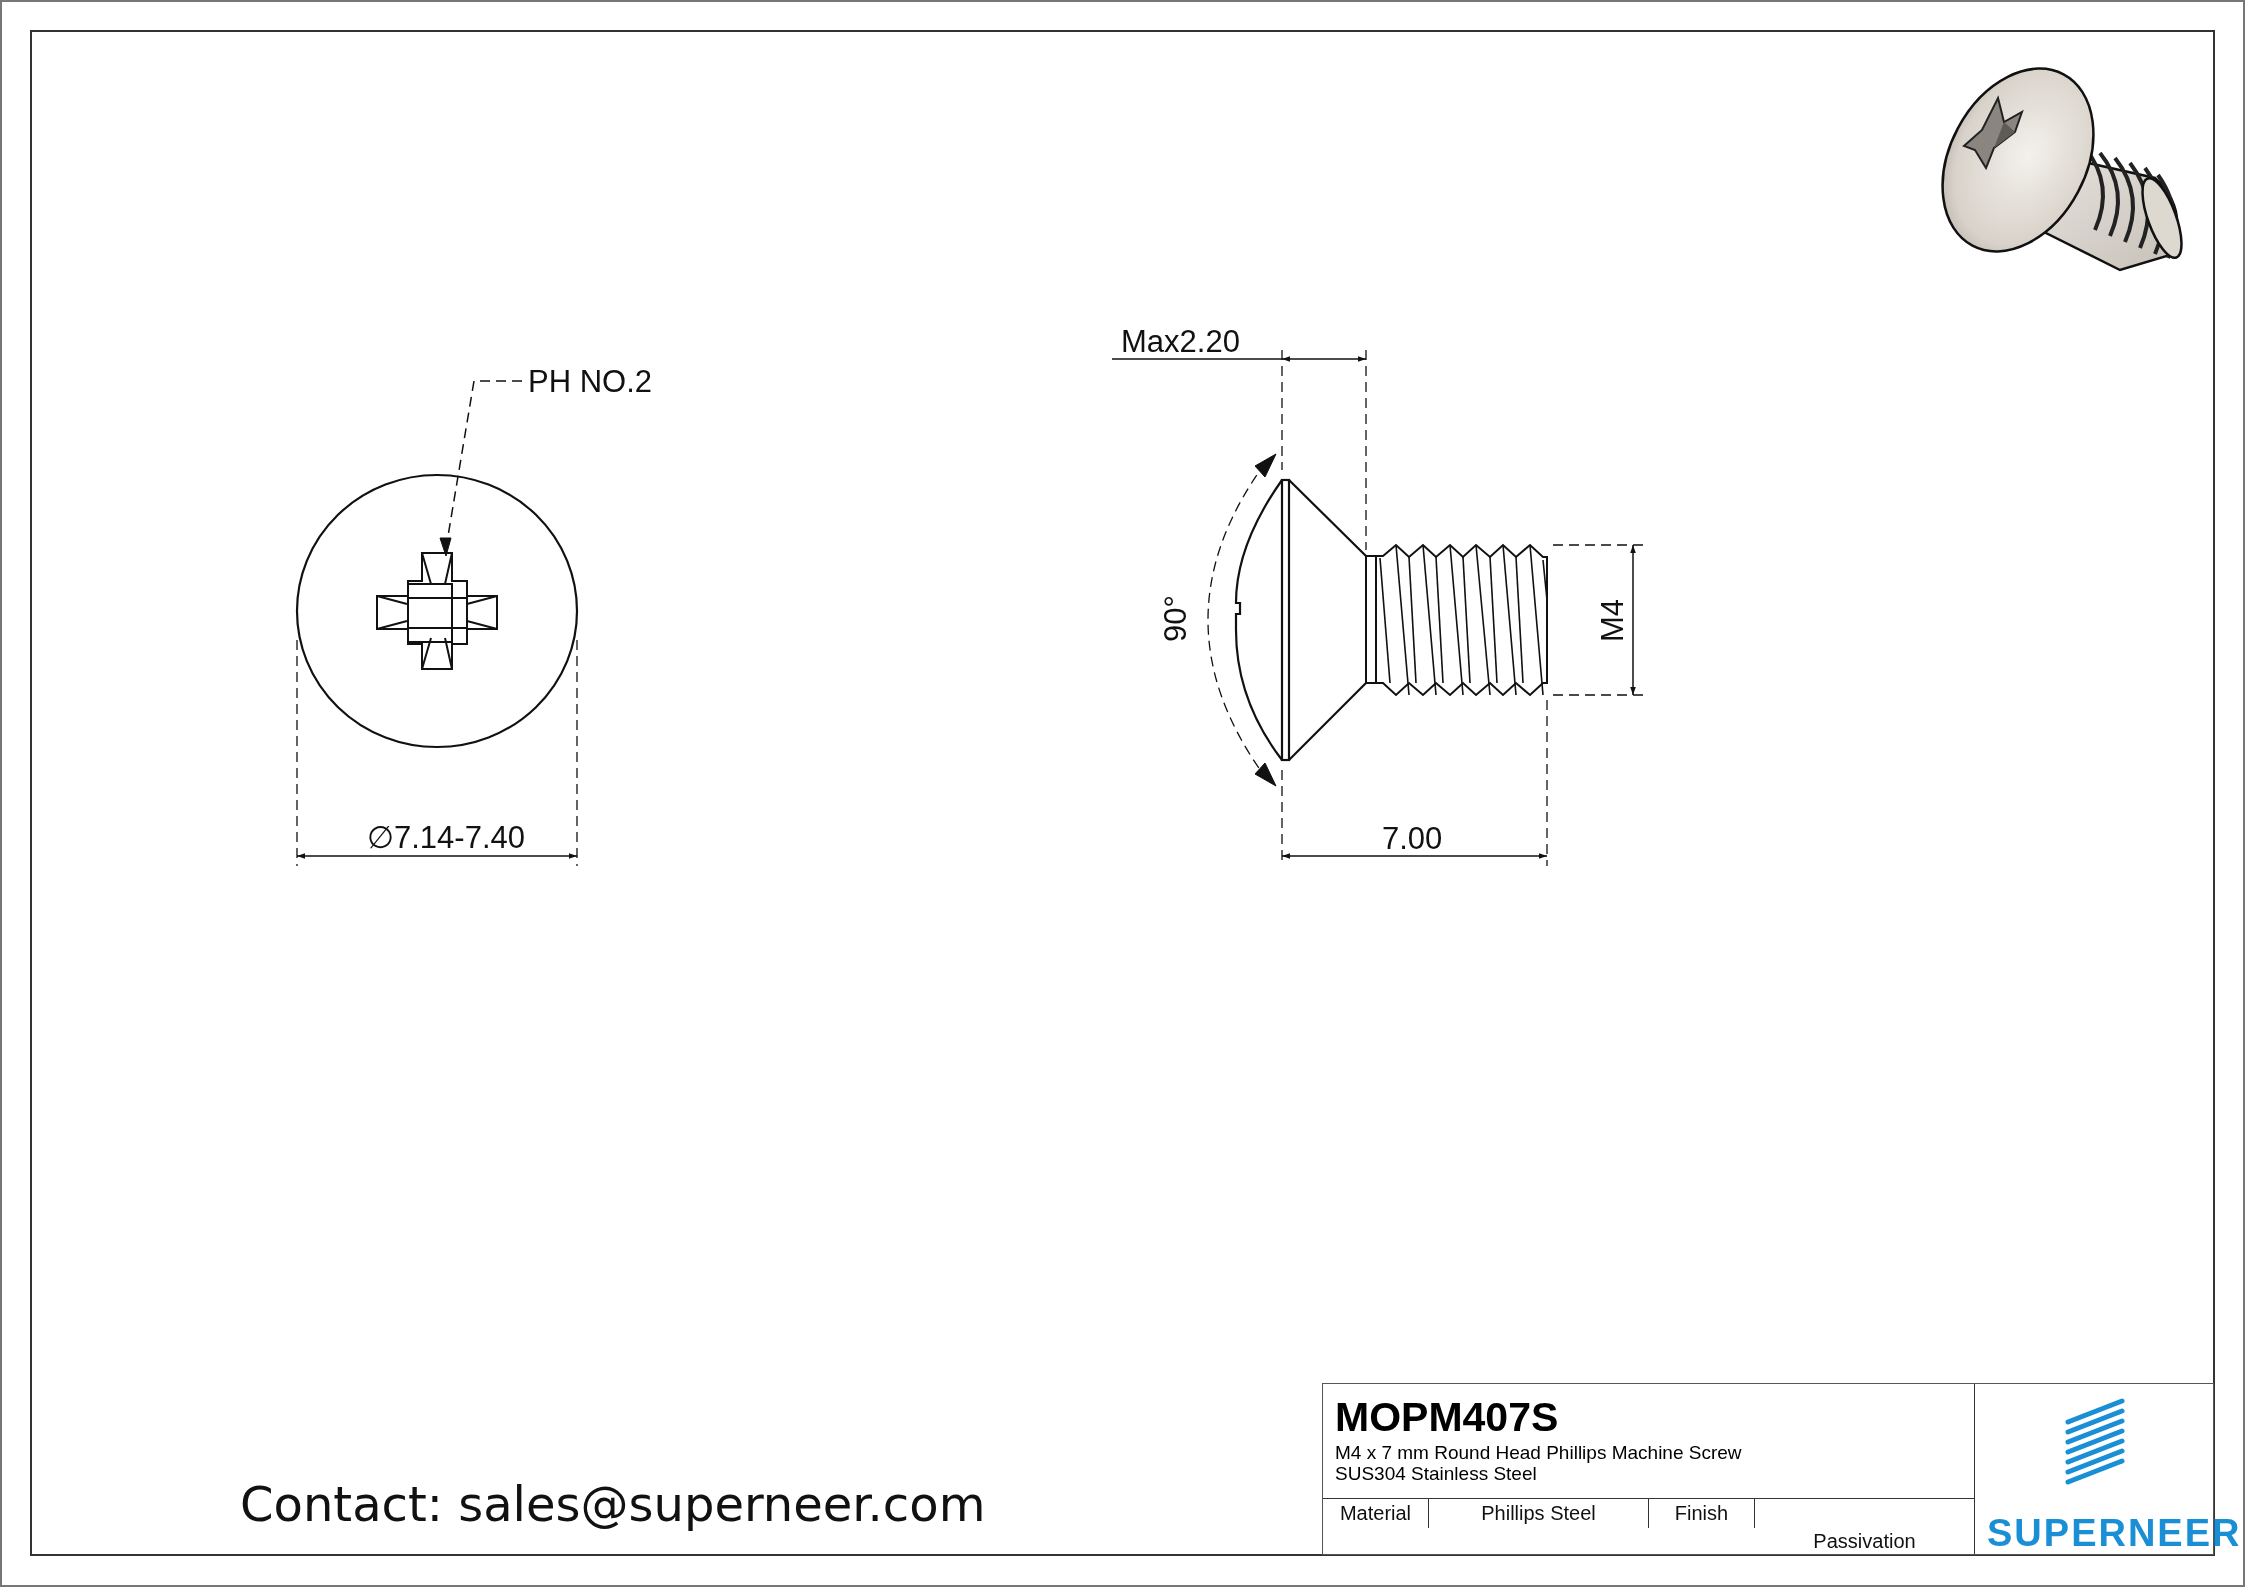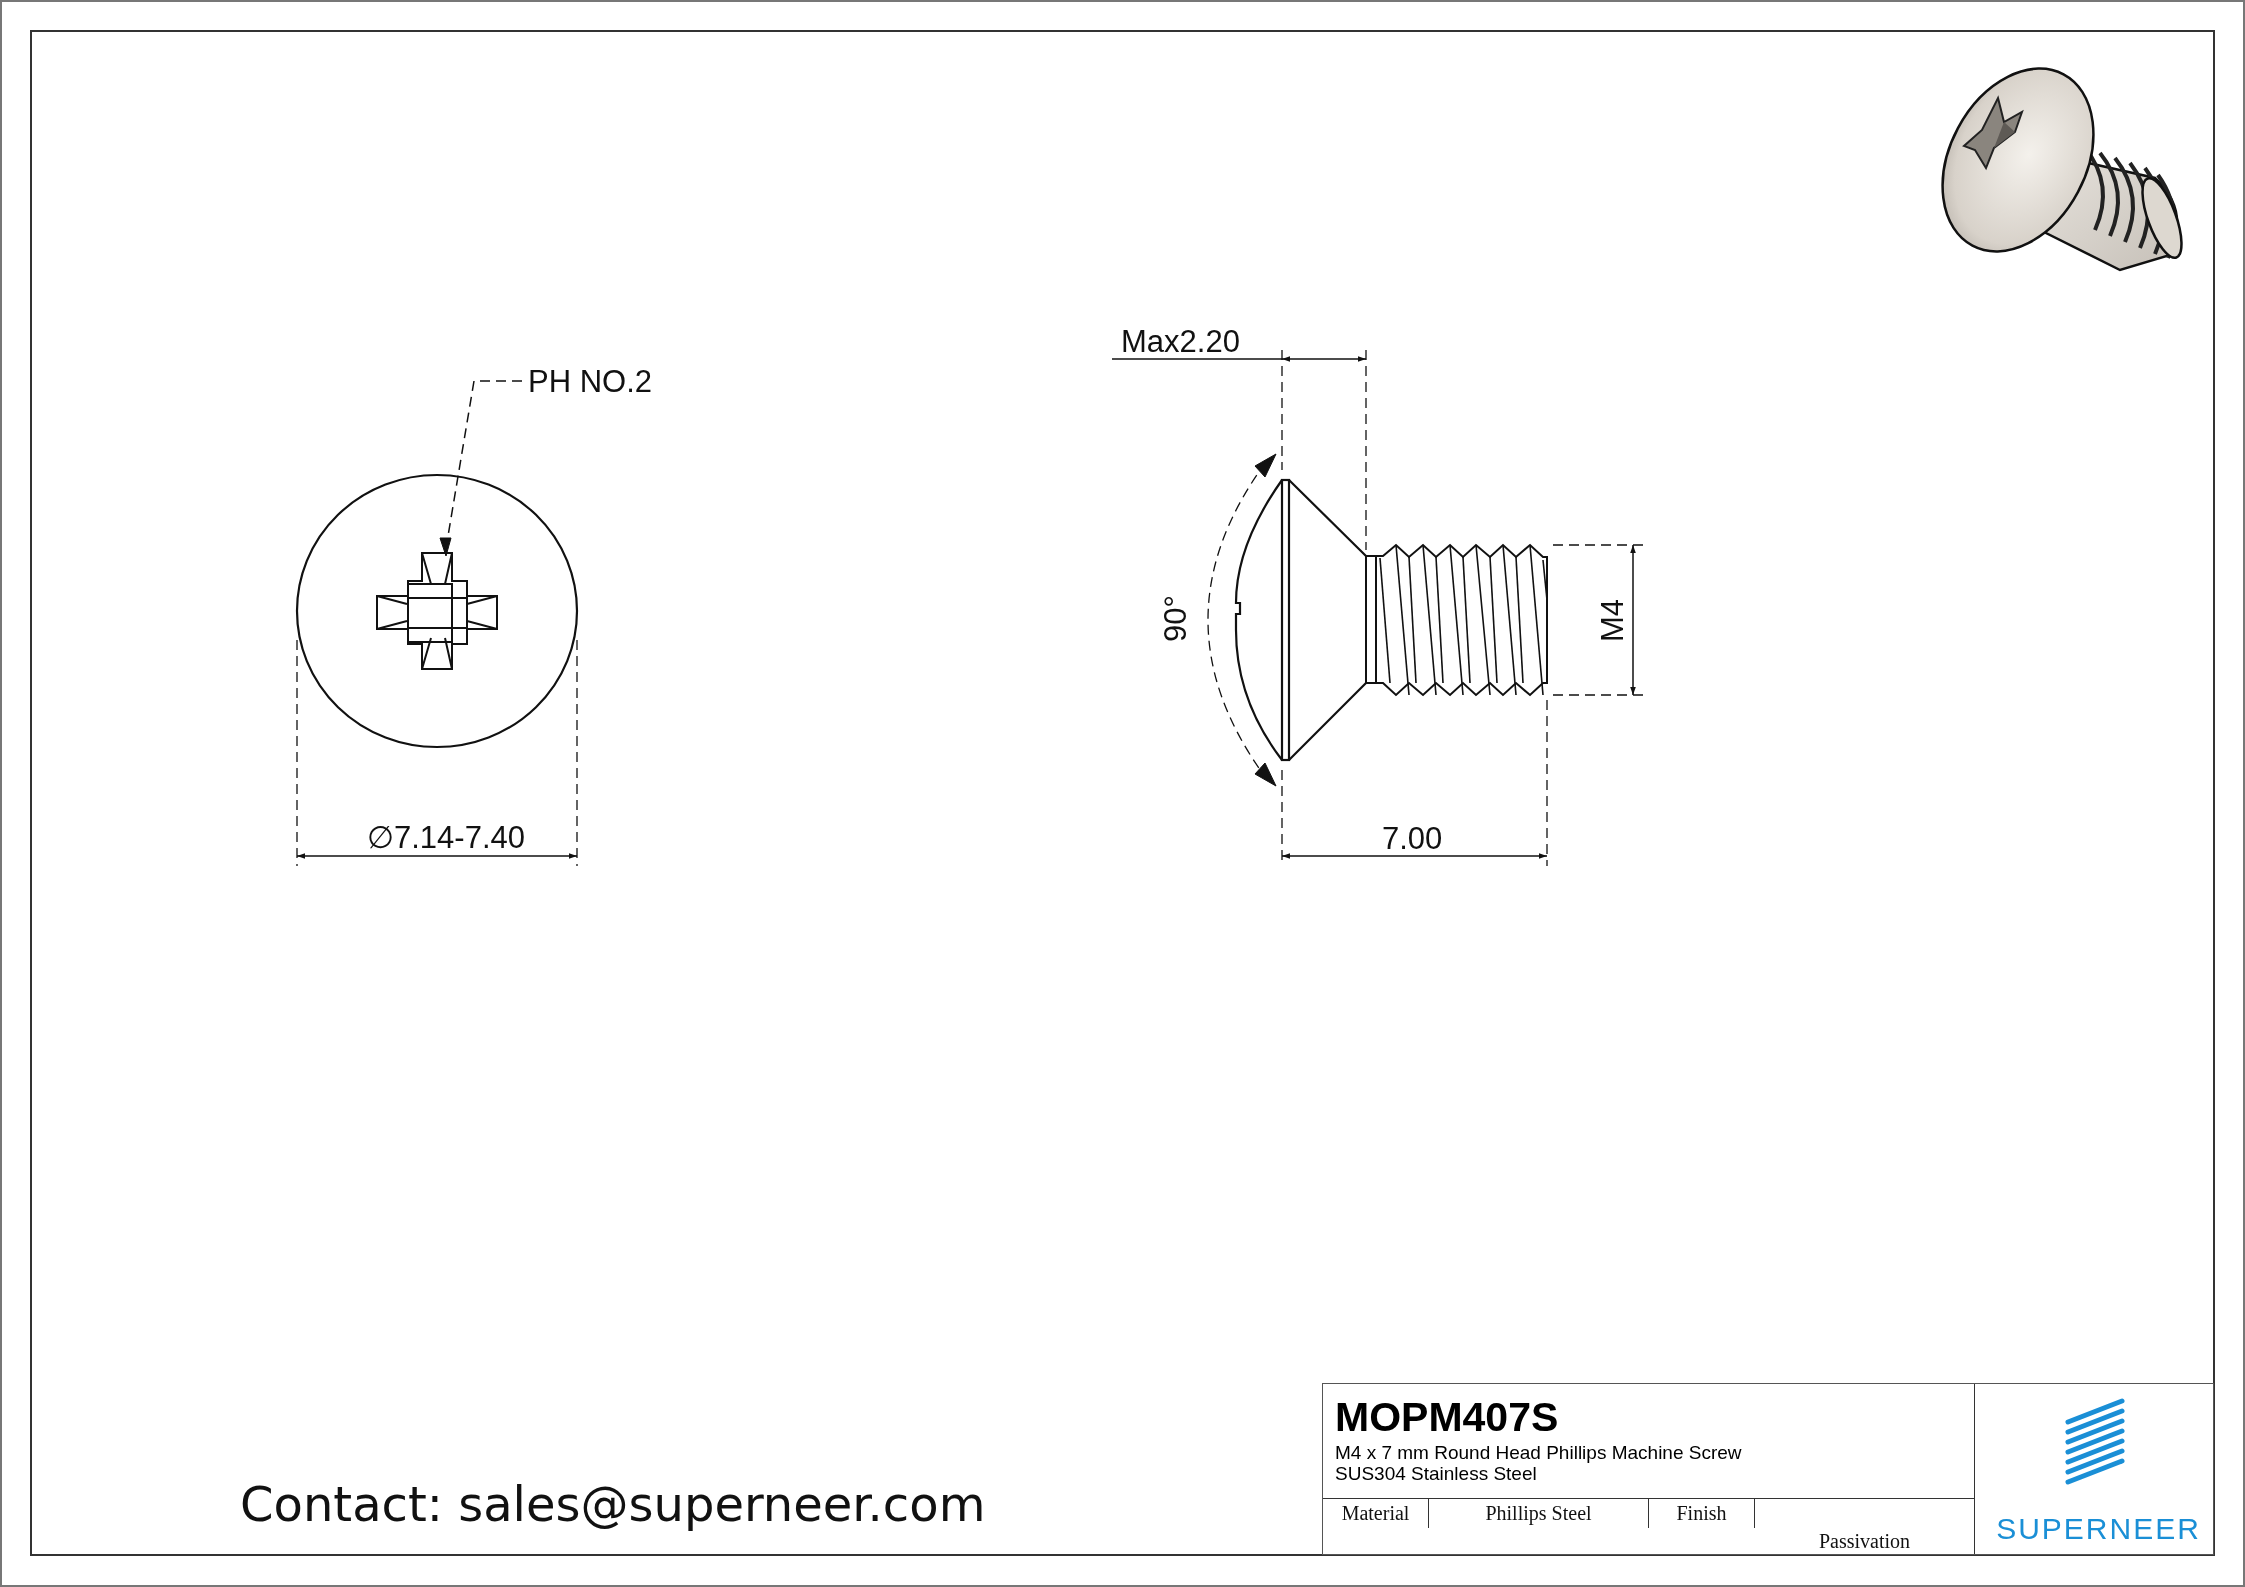--- a/index.html
+++ b/index.html
@@ -9,21 +9,21 @@
   .txt { position:absolute; color:#111; white-space:nowrap; line-height:1; }
   .dim-text { font-size:31px; }
   .contact { font-family:"DejaVu Sans", sans-serif; font-size:48px; letter-spacing:0px; left:240px; top:1480px; color:#111; }
   .tb { position:absolute; left:1322px; top:1383px; width:892px; height:172px; border:1.5px solid #555; box-sizing:border-box; background:#fff; }
   .tb-code { position:absolute; left:12px; top:10px; font-size:41px; font-weight:bold; color:#000; }
   .tb-desc { position:absolute; left:12px; top:58px; font-size:19px; color:#000000; line-height:21px; }
   .tb-row { position:absolute; left:0; width:651px; height:29px; border-top:1.5px solid #333; display:flex; }
   .tb-cell { height:100%; box-sizing:border-box; border-right:1.5px solid #333; display:flex; align-items:center; justify-content:center; font-size:20px; color:#111; }
   .tb-cell.last { border-right:none; }
   .tb-logo { position:absolute; left:651px; top:0; width:239px; height:170px; border-left:1.5px solid #333; }
-  .logo-word { position:absolute; left:4px; width:239px; top:128px; text-align:center; font-size:30px; font-weight:normal; color:#1a8fd6; letter-spacing:2px; }
+  .logo-word { position:absolute; left:12px; width:239px; top:128px; text-align:center; font-size:38px; font-weight:bold; color:#1a8fd6; letter-spacing:2px; }
   .link { color:#1a8fd6; }
 </style>
 </head>
 <body>
 
 <div class="sheet">
 
   <svg class="drawing" width="2245" height="1587" viewBox="0 0 2245 1587">
     <defs>
       <marker id="arr" viewBox="0 0 10 10" refX="10" refY="5" markerWidth="25" markerHeight="8" orient="auto-start-reverse" markerUnits="userSpaceOnUse">
@@ -137,21 +137,21 @@
 
   <div class="txt contact">Contact: sales@superneer.com</div>
 
   <div class="tb">
     <div class="tb-code">MOPM407S</div>
     <div class="tb-desc">
       <div>M4 x 7 mm Round Head Phillips Machine Screw</div>
       <div>SUS304 Stainless Steel</div>
     </div>
 
-    <div class="tb-row" style="top:114px;font-family:Liberation Serif, serif;">
+    <div class="tb-row" style="top:114px;">
       <div class="tb-cell" style="width:106px;">Material</div>
       <div class="tb-cell" style="width:220px;">Phillips Steel</div>
       <div class="tb-cell" style="width:106px;">Finish</div>
       <div class="tb-cell last" style="width:219px;margin-top:28px;">Passivation</div>
     </div>
 
     <div class="tb-logo">
       <svg width="239" height="125" viewBox="0 0 239 125">
         <g stroke="#1a8fd6" stroke-width="5" stroke-linecap="round">
           <line x1="93" y1="38" x2="147" y2="17"></line>

